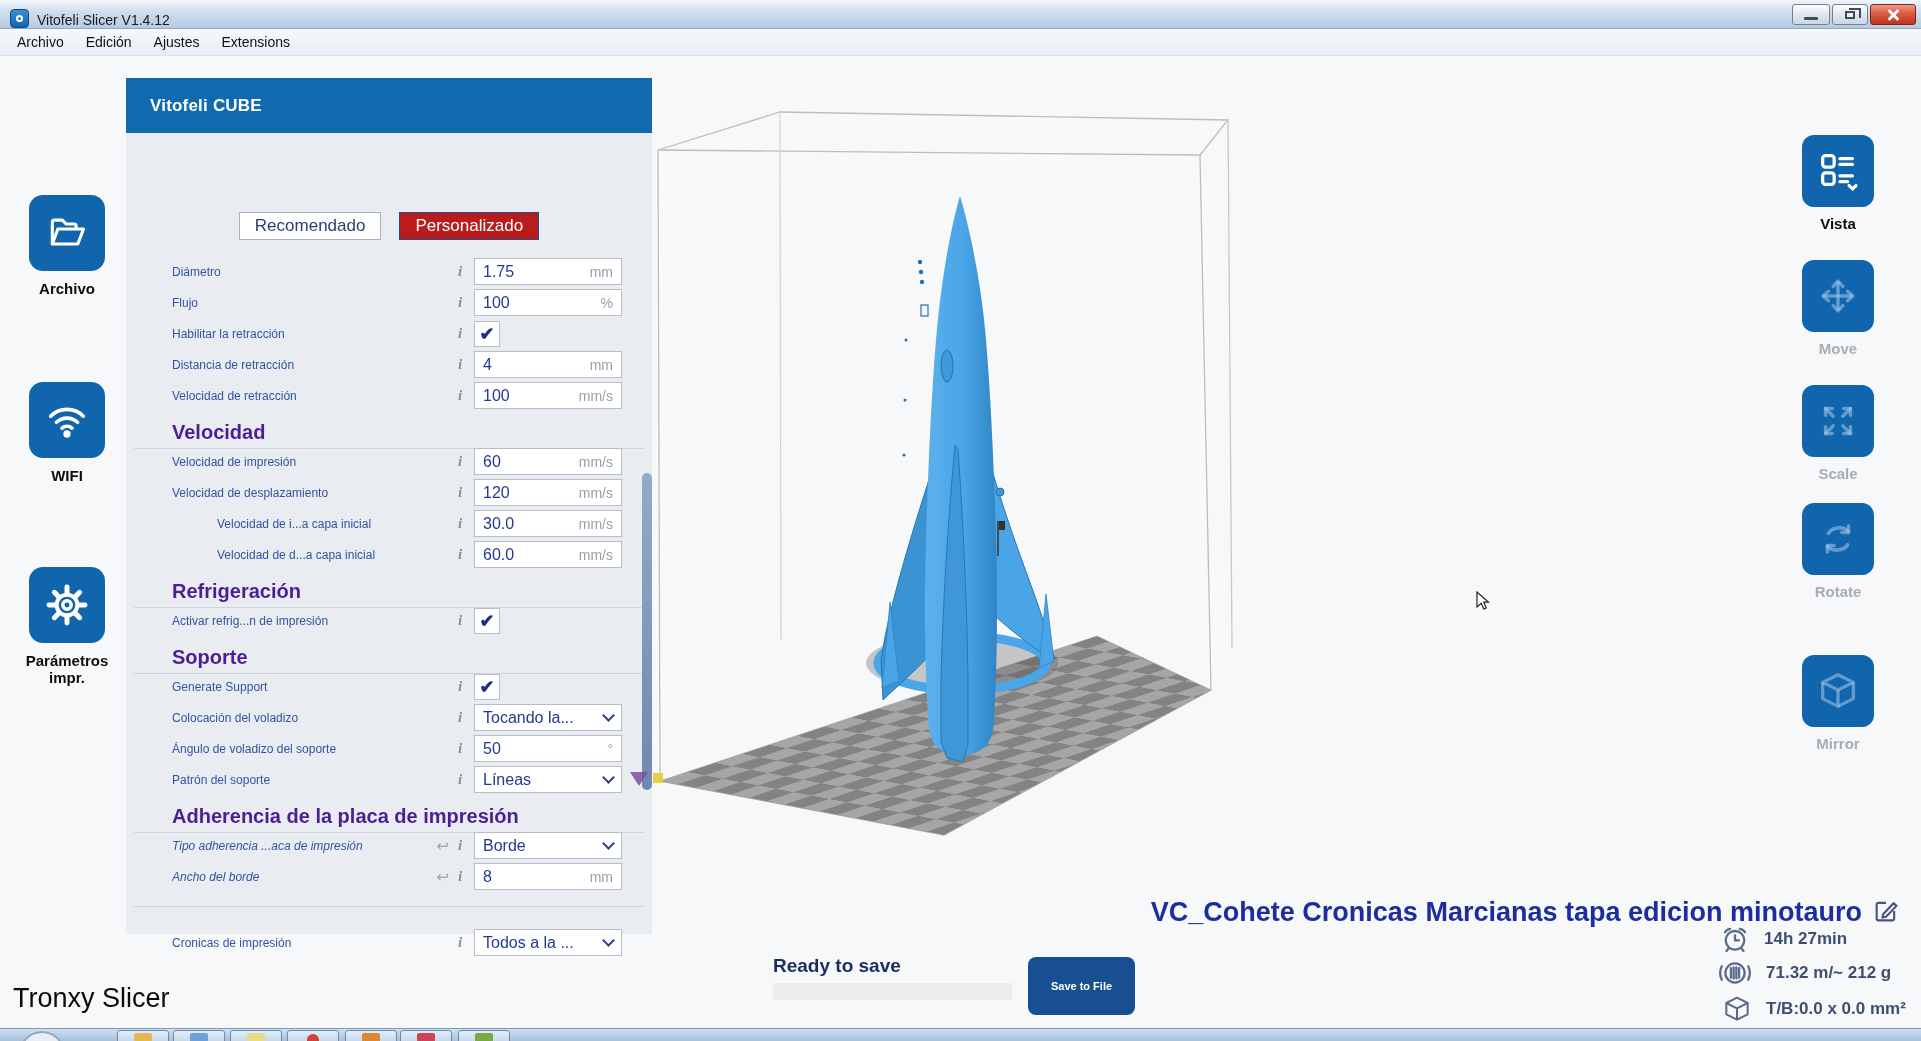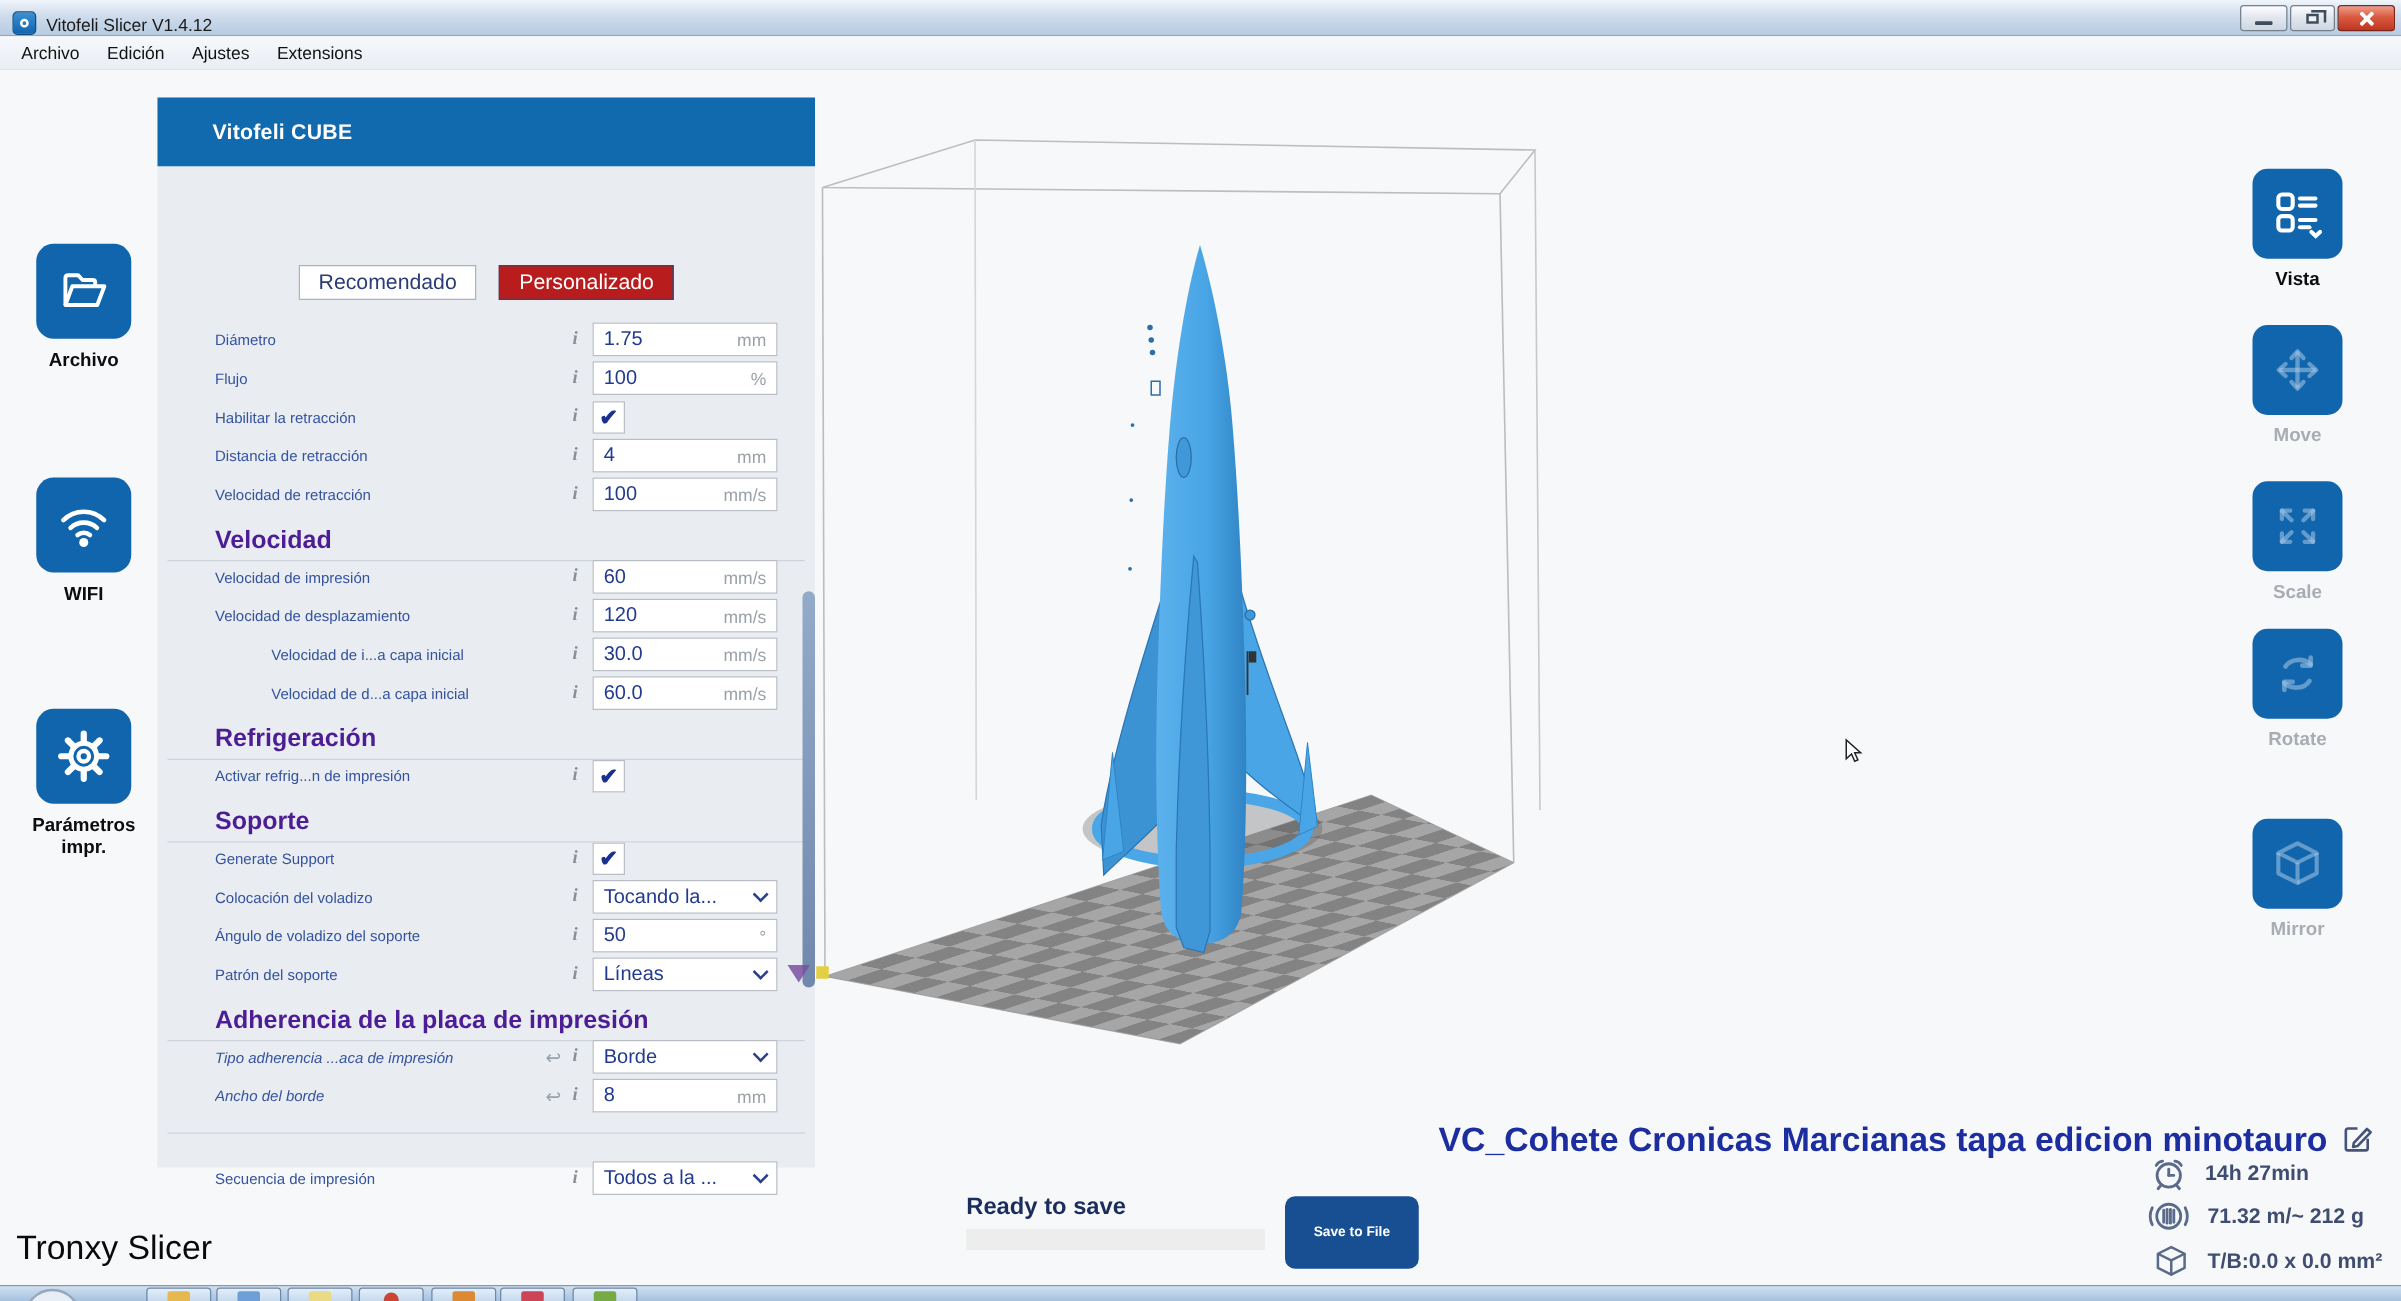--- a/index.html
+++ b/index.html
@@ -33,21 +33,21 @@
   .menu-item{font-size:14px;color:#111;padding:0 7px;margin-right:8px;cursor:default}
 
   
   .side-item{position:absolute;width:120px;text-align:center}
   .side-btn{width:76px;height:76px;margin:0 auto;border-radius:14px;background:#1065ad;
     display:flex;align-items:center;justify-content:center}
   .side-label{margin-top:9px;font-size:15px;font-weight:bold;color:#0d0d0d}
 
   
   .panel{position:absolute;left:126px;top:78px;width:526px;height:856px;background:#e9edf2}
-  .panel-header{height:55px;background:#1169ae;display:flex;align-items:center;padding-left:44px}
+  .panel-header{height:55px;background:#1169ae;display:flex;align-items:center;padding-left:24px}
   .panel-header span{color:#fff;font-size:17px;font-weight:bold;letter-spacing:.2px}
   .tabs{position:absolute;left:0;top:134px;width:100%;display:flex;justify-content:center}
   .tab{height:28px;padding:0 15px;display:flex;align-items:center;font-size:17px}
   .tab.inactive{background:#fff;border:1px solid #a9b3c0;color:#2a3d74}
   .tab.active{background:#b91c1c;border:1px solid #1b4e8b;color:#fff;margin-left:18px}
   .rows{position:absolute;left:0;top:178px;width:100%}
   .srow{display:flex;align-items:center;height:31px;padding:0 30px 0 46px}
   .srow.indent{padding-left:91px}
   .rlabel{flex:1;font-size:12px;color:#34539e;white-space:nowrap;overflow:hidden}
   .srow.italic .rlabel{font-style:italic}
@@ -371,21 +371,21 @@
         <span class="info">i</span>
         <span class="fld">
           <span class="val">8</span>
           <span class="unit">mm</span>
         </span>
       </div>
       <div class="srow section">
         <div class="sec-line"></div>
       </div>
       <div class="srow select">
-        <span class="rlabel">Secuencia de impresión</span>
+        <span class="rlabel">Cronicas de impresión</span>
         <span class="info">i</span>
         <span class="fld sel">
           <span class="val">Todos a la ...</span>
           <span class="chev"></span>
         </span>
       </div>
     </div>
   <div class="panel-scroll"></div>
   <div class="scroll-marker"></div>
 </div>

